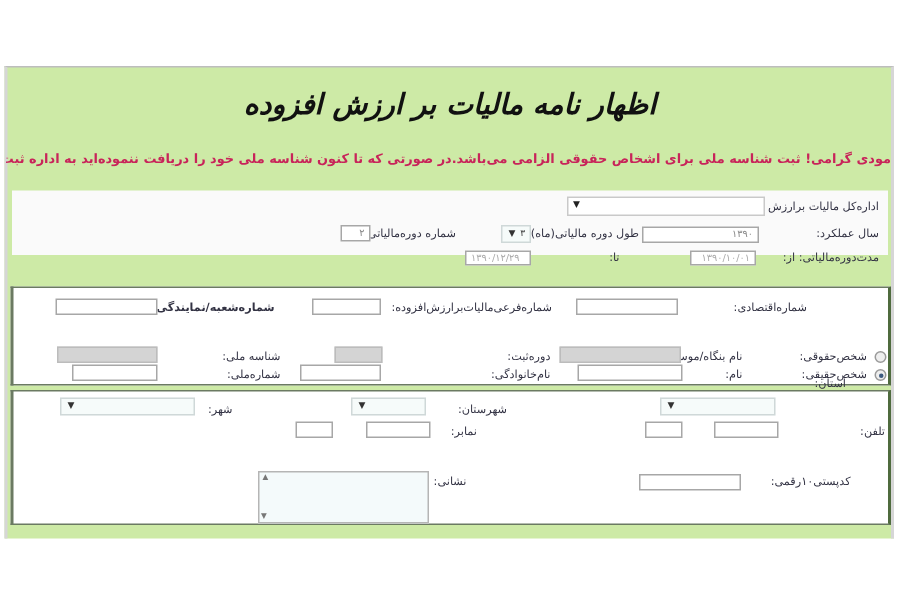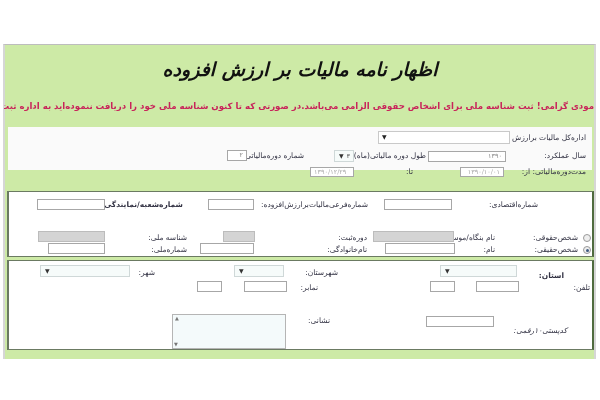--- a/index.html
+++ b/index.html
@@ -74,40 +74,40 @@
 <div class="lbl" style="right:22px;top:245px;">شخص‌حقیقی:</div>
 <div class="lbl" style="right:105px;top:245px;">نام:</div>
 <div class="inp" style="left:385px;top:243px;width:62px;"></div>
 <div class="lbl" style="right:233px;top:245px;">نام‌خانوادگی:</div>
 <div class="inp" style="left:200px;top:243px;width:46px;"></div>
 <div class="lbl" style="right:413px;top:245px;">شماره‌ملی:</div>
 <div class="inp" style="left:48px;top:243px;width:49px;"></div>
 
 <div class="box" style="left:7px;top:260px;width:587px;height:90px;"></div>
 
-<div class="lbl" style="right:36px;top:271px;font-weight:bold;">استان:</div>
+<div class="lbl" style="right:36px;top:251px;">استان:</div>
 <div class="sel" style="left:440px;top:265px;width:75px;">
   <span class="arrow">▼</span>
 </div>
 <div class="lbl" style="right:262px;top:268px;text-align:center;">شهرستان:</div>
 <div class="sel" style="left:234px;top:265px;width:48px;">
   <span class="arrow">▼</span>
 </div>
 <div class="lbl" style="right:445px;top:268px;">شهر:</div>
 <div class="sel" style="left:40px;top:265px;width:88px;">
   <span class="arrow">▼</span>
 </div>
 
 <div class="lbl" style="right:10px;top:283px;">تلفن:</div>
 <div class="inp" style="left:476px;top:281px;width:35px;"></div>
 <div class="inp" style="left:430px;top:281px;width:17px;"></div>
 <div class="lbl" style="right:282px;top:283px;text-align:right;">نمابر:</div>
 <div class="inp" style="left:244px;top:281px;width:35px;"></div>
 <div class="inp" style="left:197px;top:281px;width:17px;"></div>
 
-<div class="lbl" style="right:33px;top:326px;font-style:italic;">کدپستی۱۰رقمی:</div>
+<div class="lbl" style="right:33px;top:316px;">کدپستی۱۰رقمی:</div>
 <div class="inp" style="left:426px;top:316px;width:60px;"></div>
-<div class="lbl" style="right:270px;top:316px;">نشانی:</div>
+<div class="lbl" style="right:289px;top:316px;">نشانی:</div>
 <textarea style="left: 172px; top: 314px; width: 112px; height: 33px;"></textarea>
 <div style="position:absolute;left:173px;top:315px;width:8px;height:32px;font-size:5px;color:#777;text-align:center;">
   <div>▲</div>
   <div style="position:absolute;bottom:0;left:1px;">▼</div>
 </div>
 
 </body></html>

